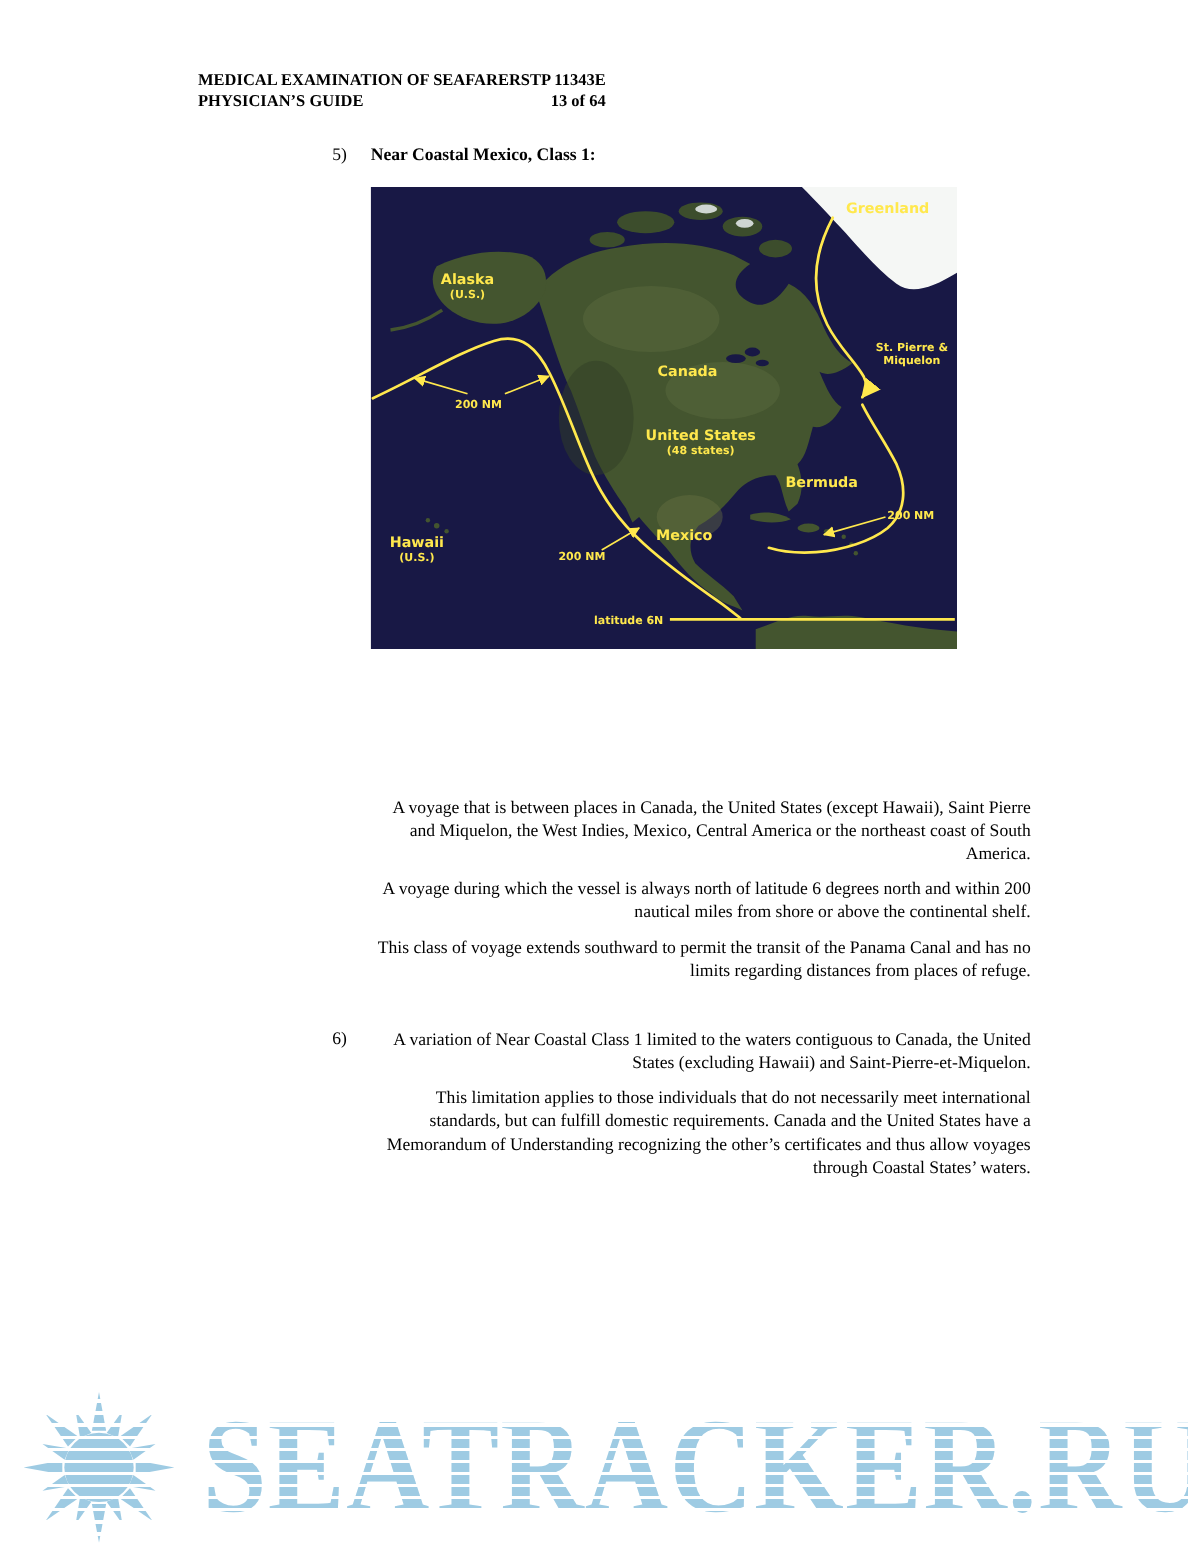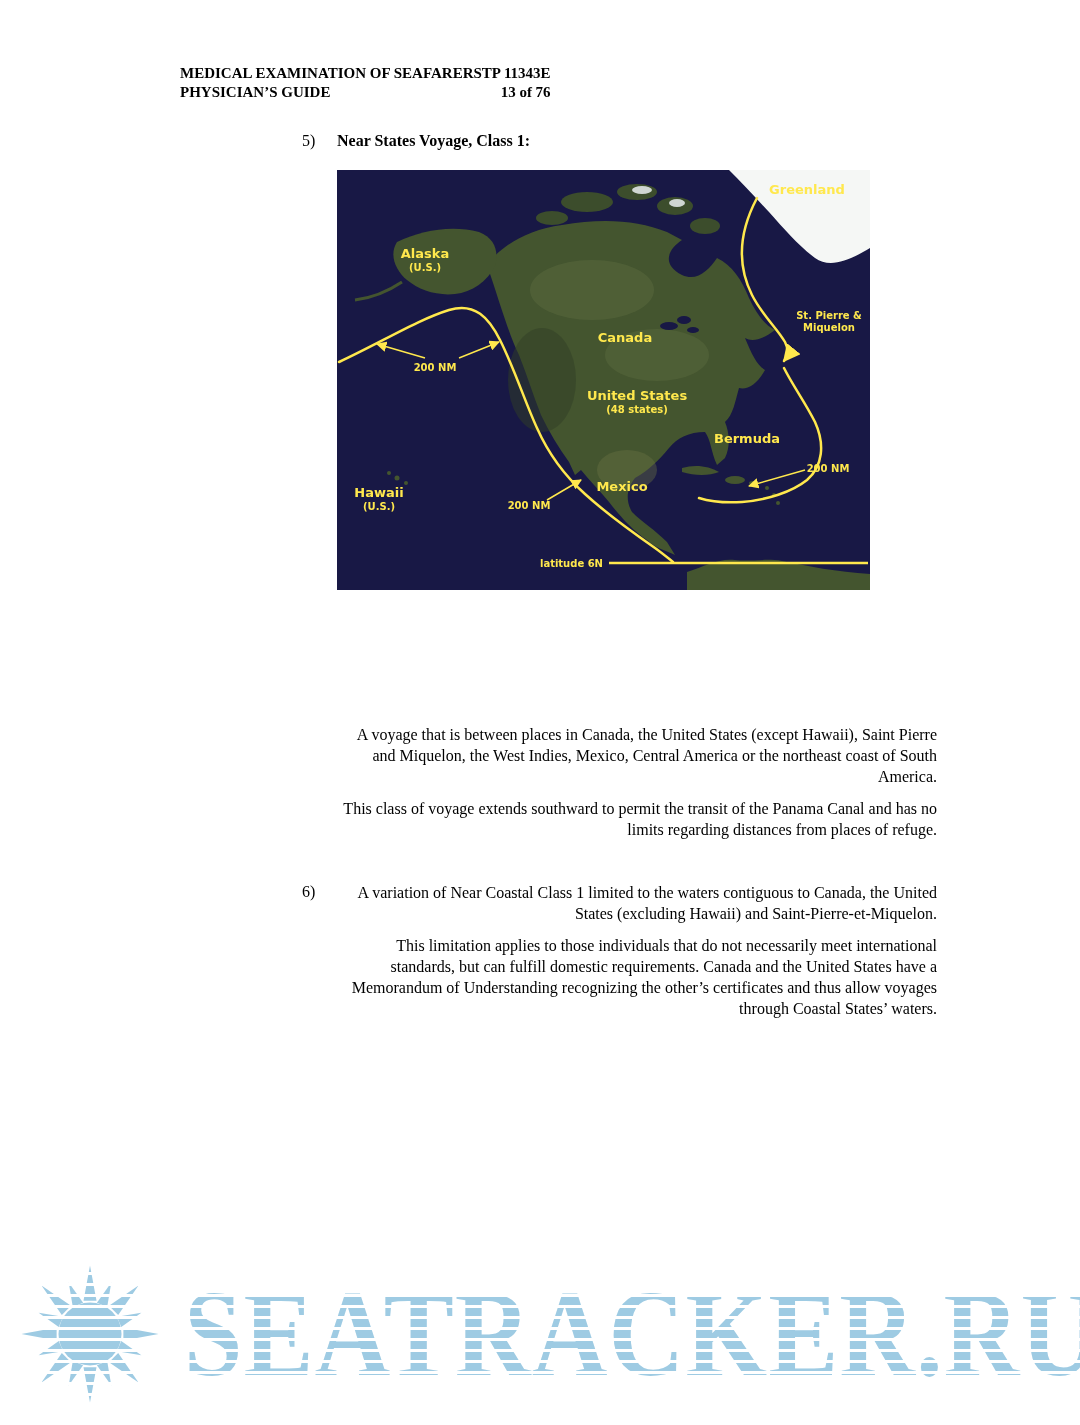--- a/index.html
+++ b/index.html
@@ -68,30 +68,30 @@
 </head>
 <body>
 
 <div class="header">
   <div class="left">
     <div>MEDICAL EXAMINATION OF SEAFARERS</div>
     <div>PHYSICIAN’S GUIDE</div>
   </div>
   <div class="right">
     <div>TP 11343E</div>
-    <div>13 of 76</div>
+    <div>13 of 64</div>
   </div>
 </div>
 
 <div class="main">
 
   <div class="section">
     <div class="sec-num">5)</div>
     <div class="sec-body">
-      <p class="sec-heading">Near States Voyage, Class 1:</p>
+      <p class="sec-heading">Near Coastal Mexico, Class 1:</p>
 
       <div class="map-wrap">
         <svg width="533" height="420" viewBox="0 0 533 420">
           <defs>
             <marker id="arw" viewBox="0 0 10 10" refX="9" refY="5" markerWidth="7" markerHeight="7" orient="auto">
               <path d="M0,0 L10,5 L0,10 Z" fill="#ffe84d"></path>
             </marker>
           </defs>
 
           <rect width="533" height="420" fill="#181845"></rect>
@@ -207,20 +207,21 @@
             <text x="42" y="340" font-size="10">(U.S.)</text>
             <text x="98" y="201" font-size="10">200 NM</text>
             <text x="192" y="339" font-size="10">200 NM</text>
             <text x="491" y="302" font-size="10">200 NM</text>
             <text x="266" y="397" font-size="10" text-anchor="end">latitude 6N</text>
           </g>
         </svg>
       </div>
 
       <p class="para">A voyage that is between places in Canada, the United States (except Hawaii), Saint Pierre and Miquelon, the West Indies, Mexico, Central America or the northeast coast of South America.</p>
+      <p class="para">A voyage during which the vessel is always north of latitude 6 degrees north and within 200 nautical miles from shore or above the continental shelf.</p>
       <p class="para gap-large">This class of voyage extends southward to permit the transit of the Panama Canal and has no limits regarding distances from places of refuge.</p>
     </div>
   </div>
 
   <div class="section">
     <div class="sec-num">6)</div>
     <div class="sec-body">
       <p class="para tight-top">A variation of Near Coastal Class 1 limited to the waters contiguous to Canada, the United States (excluding Hawaii) and Saint-Pierre-et-Miquelon.</p>
       <p class="para">This limitation applies to those individuals that do not necessarily meet international standards, but can fulfill domestic requirements. Canada and the United States have a Memorandum of Understanding recognizing the other’s certificates and thus allow voyages through Coastal States’ waters.</p>
     </div>

